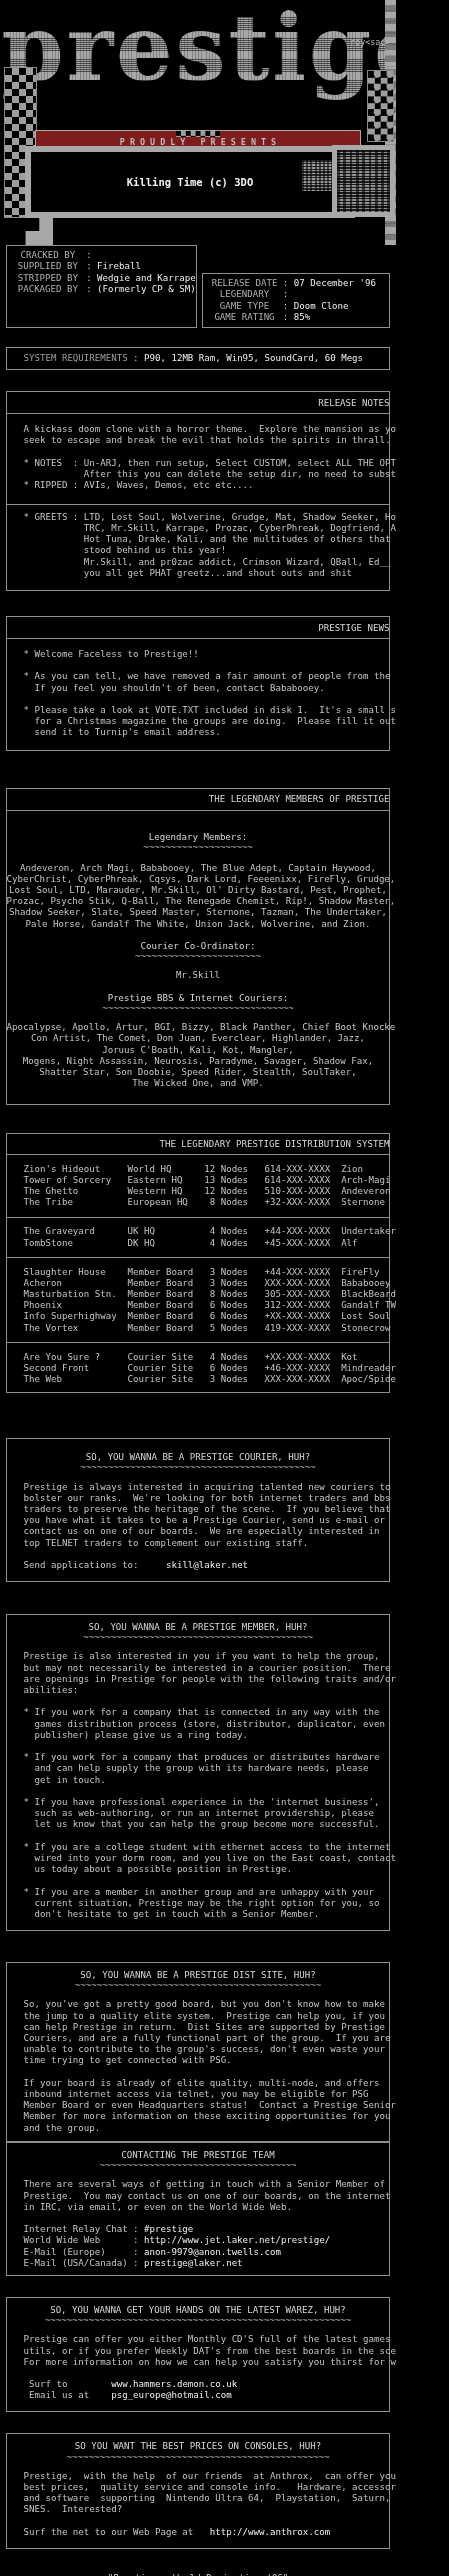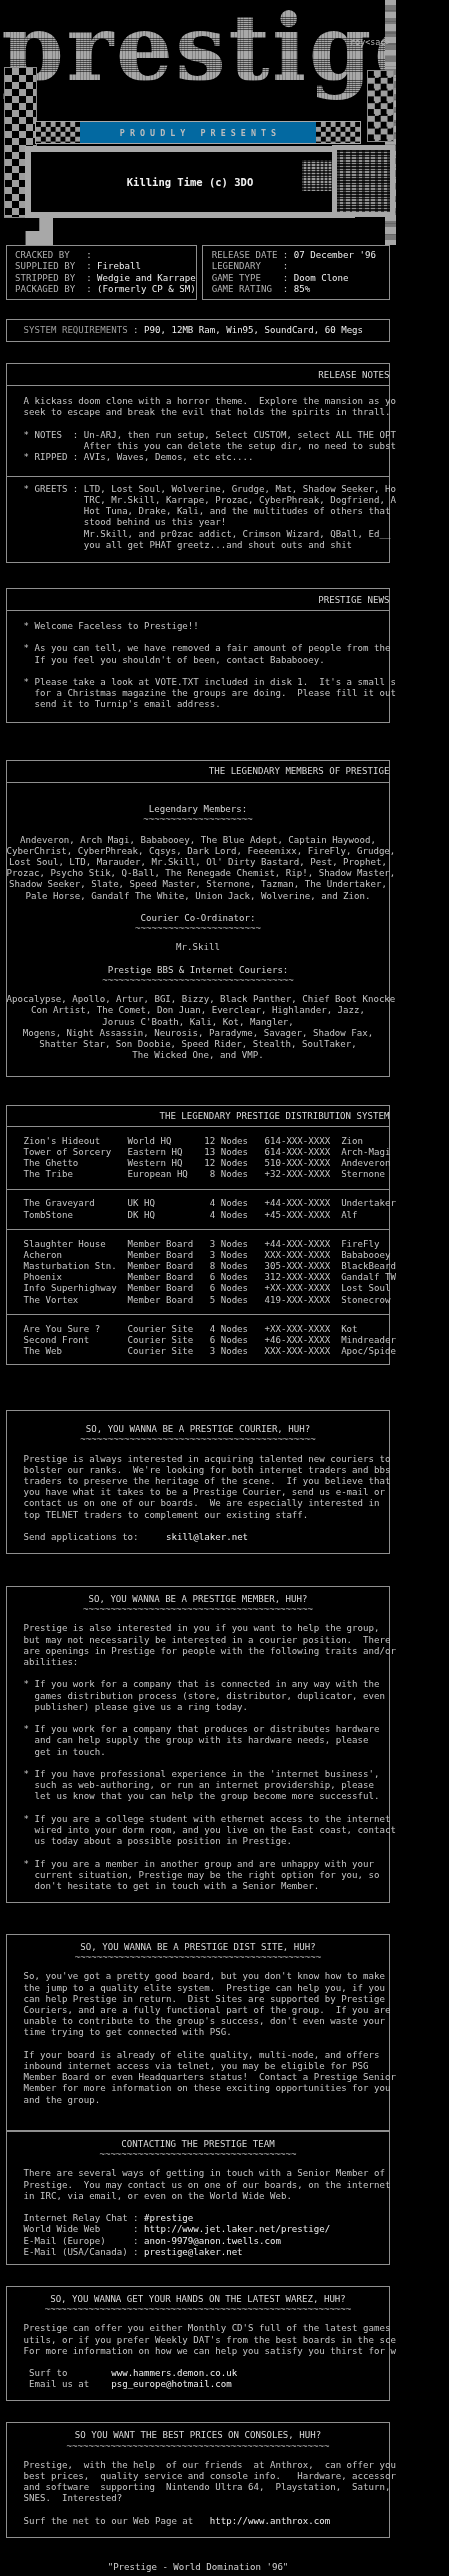--- a/index.html
+++ b/index.html
@@ -12,22 +12,22 @@
   
   .header{position:relative;height:245px;overflow:hidden;}
   .logo-word{position:absolute;top:-9.8px;left:1.4px;width:447px;z-index:0;
     font-family:"DejaVu Serif",serif;font-weight:bold;font-size:89px;line-height:1.25;
     color:#a8a8a8;letter-spacing:2.8px;transform:scaleY(1.04);transform-origin:top left;}
   .dither-overlay{position:absolute;left:0;top:0;width:450px;height:145px;z-index:1;pointer-events:none;
     background:
       repeating-linear-gradient(0deg, rgba(0,0,0,0) 0 1.4px, rgba(0,0,0,.55) 1.4px 2.1px),
       repeating-linear-gradient(90deg, rgba(0,0,0,0) 0 2.1px, rgba(0,0,0,.22) 2.1px 2.8px);}
   .artist-tag{position:absolute;top:37px;right:5.6px;z-index:3;font-size:8.4px;color:#b4b4b4;}
-  .presents-bar{position:absolute;top:121px;left:35px;right:35px;height:21px;z-index:2;
-    border:1.4px solid #a8a8a8;background:#0369a1;display:flex;align-items:center;}
+  .presents-bar{position:absolute;top:130px;left:35px;right:35px;height:21px;z-index:2;
+    border:1.4px solid #a8a8a8;background:#7f1d1d;display:flex;align-items:center;flex-direction:column;}
   .presents-end{width:44px;height:100%;
     background:repeating-conic-gradient(#9e9e9e 0% 25%, #000 0% 50%) 0 0 / 9.8px 9.8px;}
   .presents-text{flex:1;text-align:center;font-size:8.4px;font-weight:bold;color:#bdbdbd;white-space:pre;}
   .title-banner{position:absolute;top:146px;left:25px;width:318px;height:60px;z-index:2;
     border:6.3px solid #a8a8a8;background:#000;display:flex;align-items:center;}
   .title-banner .t{flex:1;text-align:center;font-size:10.5px;font-weight:bold;color:#f2f2f2;white-space:pre;}
   .banner-dither{position:absolute;right:3.5px;top:8.4px;width:44px;height:31px;
     background:
       repeating-linear-gradient(90deg, rgba(0,0,0,.55) 0 2.1px, rgba(0,0,0,0) 2.1px 4.2px),
       repeating-linear-gradient(0deg, #9a9a9a 0 1.4px, #2a2a2a 1.4px 2.8px);}
@@ -52,21 +52,21 @@
     clip-path:polygon(0 0,28% 0,28% 30%,56% 30%,56% 60%,100% 60%,100% 100%,0 100%);
     transform:scaleX(-1);} 
   
   .box{margin:0 5.6px;border:0.7px solid #8f8f8f;background:#000;}
   .split{display:flex;gap:5.6px;margin:0 5.6px;}
   .split .box{margin:0;flex:1;}
   .box .title{ text-align:right;color:#d9d9d9;font:9.1px/11.2px "DejaVu Sans Mono",monospace;margin-top:5.6px;}
   .rule{border-top:0.7px solid #8f8f8f;margin:4.2px 0;}
   .pad{padding:2.8px 0 8.4px 17px;}
   .row{white-space:pre;font:9.1px/11.2px "DejaVu Sans Mono",monospace;}
-  .lbl{display:inline-block;width:12ch;text-align:left;color:#b0b0b0;}
+  .lbl{display:inline-block;width:12ch;text-align:center;color:#b0b0b0;}
   .tilde{text-align:center;color:#b5b5b5;font:9.1px/8.4px "DejaVu Sans Mono",monospace;white-space:pre;}
   .subhead{text-align:center;color:#d9d9d9;font:9.1px/11.2px "DejaVu Sans Mono",monospace;}
   .footer{margin-top:24px;}
   .footer div{font:9.1px/11.2px "DejaVu Sans Mono",monospace;}
 </style>
 </head>
 <body>
 
 <div class="nfo">
 
@@ -91,21 +91,21 @@
     <div class="right-box"></div>
   </div>
 
   <div class="split">
     <div class="box" style="padding:4.2px 0 4.2px 8.4px;">
       <div class="row"><span class="lbl">CRACKED BY</span> : <span class="wht"></span></div>
       <div class="row"><span class="lbl">SUPPLIED BY</span> : <span class="wht">Fireball</span></div>
       <div class="row"><span class="lbl">STRIPPED BY</span> : <span class="wht">Wedgie and Karrape</span></div>
       <div class="row"><span class="lbl">PACKAGED BY</span> : <span class="wht">(Formerly CP &amp; SM)</span></div>
     </div>
-    <div class="box" style="padding:4.2px 0 4.2px 8.4px;">
+    <div class="box" style="padding:4.2px 0 4.2px 8.4px;margin-top:28px;">
       <div class="row"><span class="lbl">RELEASE DATE</span> : <span class="wht">07 December '96</span></div>
       <div class="row"><span class="lbl">LEGENDARY</span> : <span class="wht"></span></div>
       <div class="row"><span class="lbl">GAME TYPE</span> : <span class="wht">Doom Clone</span></div>
       <div class="row"><span class="lbl">GAME RATING</span> : <span class="wht">85%</span></div>
     </div>
   </div>
 
   <div class="box" style="margin-top:19px;padding:4.9px 0 4.9px 17px;">
     <div class="row"><span class="dim">SYSTEM REQUIREMENTS</span> : <span class="wht">P90, 12MB Ram, Win95, SoundCard, 60 Megs</span></div>
   </div>
@@ -231,21 +231,21 @@
 
 * If you are a college student with ethernet access to the internet
   wired into your dorm room, and you live on the East coast, contact
   us today about a possible position in Prestige.
 
 * If you are a member in another group and are unhappy with your
   current situation, Prestige may be the right option for you, so
   don't hesitate to get in touch with a Senior Member.</pre>
   </div>
 
-  <div class="box" style="margin-top:31px;padding-top:7px;padding-bottom:24px;">
+  <div class="box" style="margin-top:31px;padding-top:7px;padding-bottom:7px;">
     <div class="subhead">SO, YOU WANNA BE A PRESTIGE DIST SITE, HUH?</div>
     <div class="tilde">~~~~~~~~~~~~~~~~~~~~~~~~~~~~~~~~~~~~~~~~~~~~~</div>
     <div style="height:9.8px;"></div>
     <pre class="pad" style="padding-top:0;padding-bottom:0;">So, you've got a pretty good board, but you don't know how to make
 the jump to a quality elite system.  Prestige can help you, if you
 can help Prestige in return.  Dist Sites are supported by Prestige
 Couriers, and are a fully functional part of the group.  If you are
 unable to contribute to the group's success, don't even waste your
 time trying to get connected with PSG.
 

